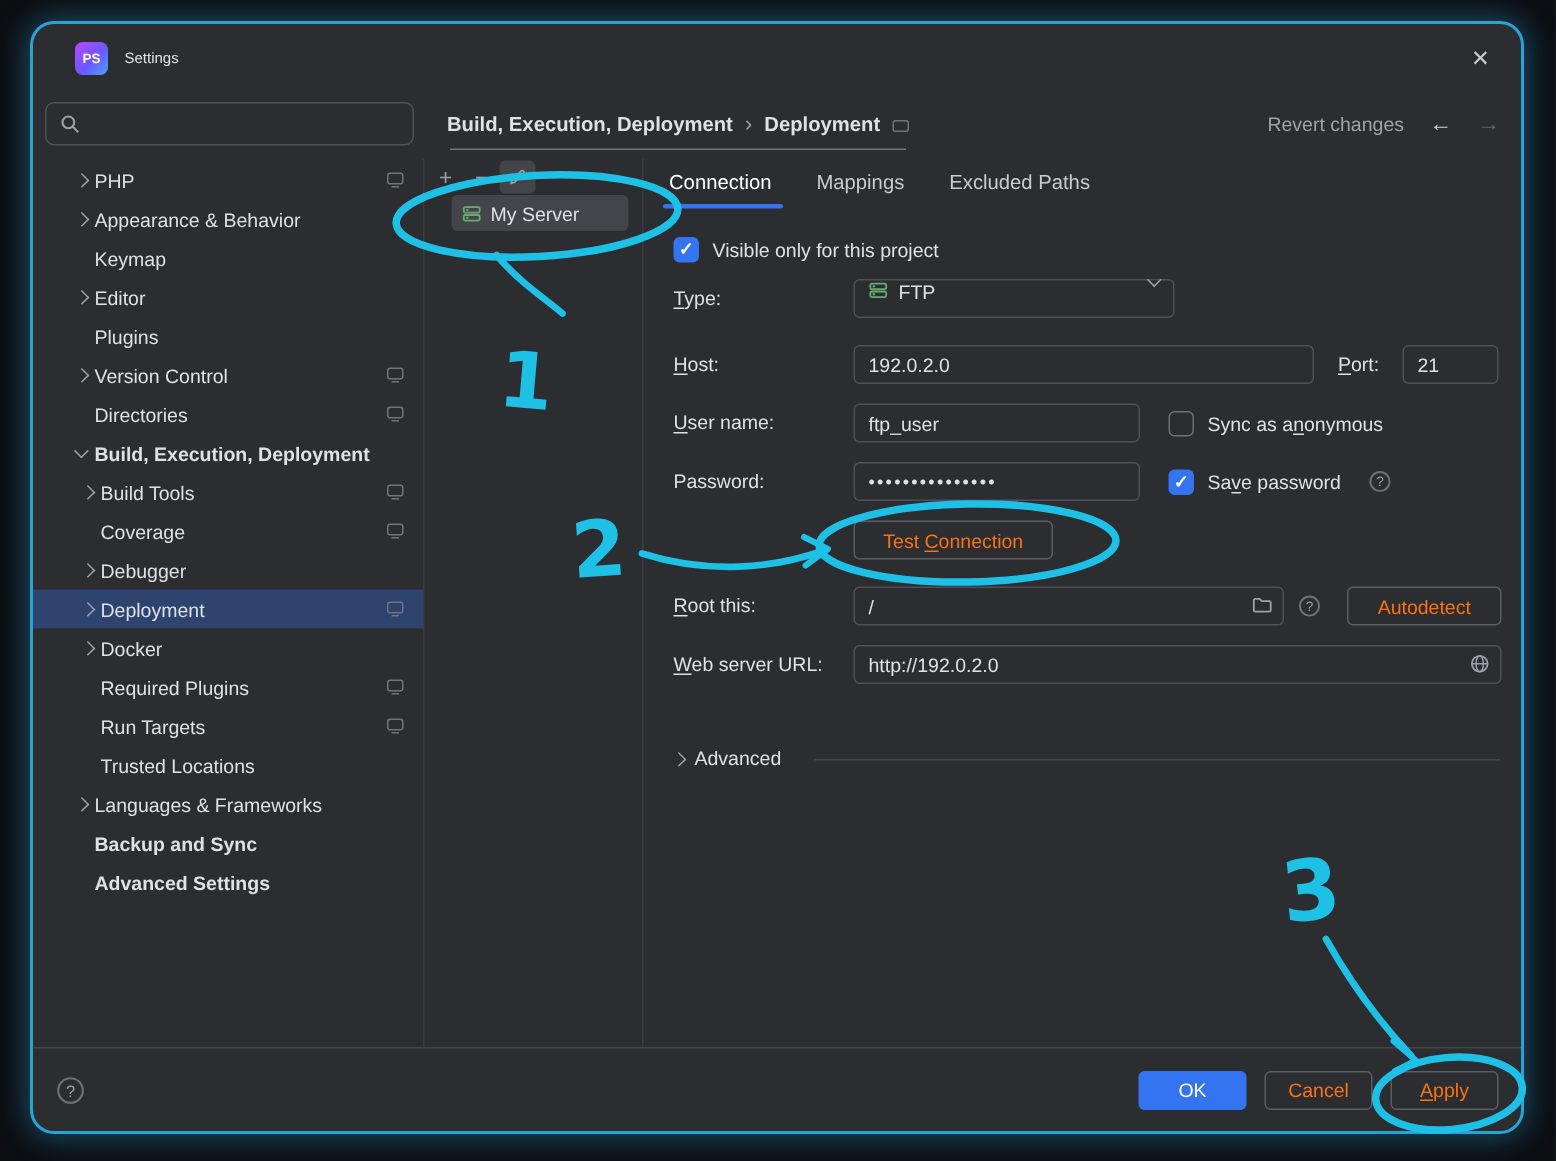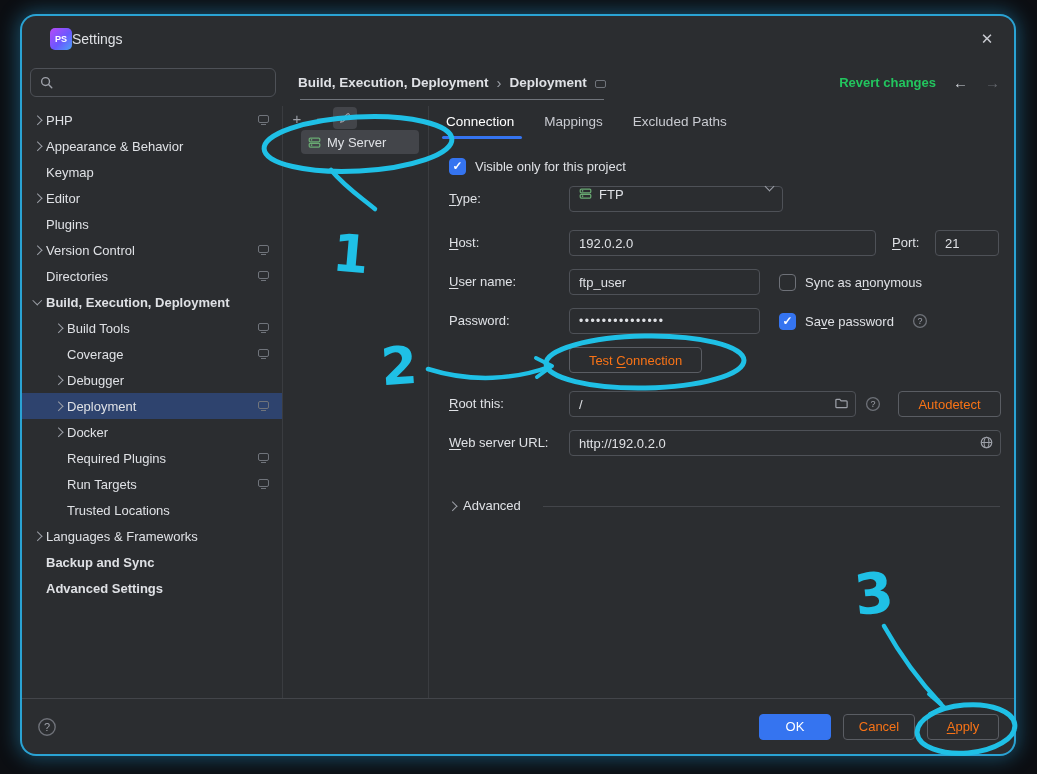--- a/index.html
+++ b/index.html
@@ -6,39 +6,39 @@
   body{margin:0;background:#07090c}
   .stage{position:relative;width:1037px;height:774px;background:#0c0e12;overflow:hidden;
          font-family:"Liberation Sans",sans-serif}
   .dlg{position:absolute;left:22px;top:16px;width:992px;height:738px;background:#2b2d30;
        border-radius:14px;box-shadow:0 0 0 2px #2aa3d4,0 0 20px 4px rgba(42,160,212,.45);
        color:#dfe1e5;font-size:13px;overflow:hidden}
   
   .titlebar{position:absolute;left:0;top:0;right:0;height:46px;display:flex;align-items:center;padding:0 16px 0 28px}
   .appicon{width:22px;height:22px;border-radius:5px;background:linear-gradient(135deg,#b74af7 0%,#6b57ff 55%,#4aa3f7 100%);
            display:flex;align-items:center;justify-content:center;font-weight:bold;font-size:9px;color:#fff}
-  .wtitle{font-size:14px}
+  .wtitle{margin-left:11px;font-size:10px}
   .wclose{margin-left:auto;color:#c9cbd1;font-size:15px;cursor:pointer;width:22px;text-align:center}
   
   .search{position:absolute;left:8px;top:52px;width:246px;height:29px;border:1px solid #4e5157;border-radius:6px;
           display:flex;align-items:center;gap:6px;padding:0 8px;background:#2b2d30}
   .search input{flex:1;background:transparent;border:0;outline:none;color:#dfe1e5;font:13px "Liberation Sans",sans-serif;min-width:0}
   
   .crumbs{position:absolute;left:276px;top:52px;height:29px;display:flex;align-items:center;gap:8px;font-weight:bold;font-size:13.5px}
   .crumbsep{color:#9da0a8;font-weight:normal;font-size:15px}
   .hdr-right{position:absolute;right:14px;top:52px;height:29px;display:flex;align-items:center;gap:17px}
-  .revert{color:#22c55e;font-weight:bold;cursor:pointer}
+  .revert{color:#a3a3a3;font-weight:normal;cursor:pointer}
   .navarrow{font-size:15px;cursor:pointer}
   .nav-back{color:#cfd2d8}.nav-fwd{color:#63666c}
   
   .vdiv1{position:absolute;left:260px;top:90px;bottom:56px;width:1px;background:#3a3c40}
   .vdiv2{position:absolute;left:406px;top:90px;bottom:56px;width:1px;background:#3a3c40}
   
   .tree{position:absolute;left:0;top:90px;width:260px;bottom:56px;padding-top:1px}
-  .row{height:26px;display:flex;align-items:center;padding-left:7px;position:relative;cursor:pointer;white-space:nowrap}
+  .row{height:26px;display:flex;align-items:center;padding-left:24px;position:relative;cursor:pointer;white-space:nowrap}
   .row.ind1{padding-left:28px}
   .row.sel{background:#2e436e}
   .row.b .lbl{font-weight:bold}
   .chev{width:17px;height:16px;position:relative;flex:0 0 17px}
   .chev.r::before{content:"";position:absolute;left:5px;top:4.5px;width:5.5px;height:5.5px;
     border-right:1.4px solid #9da0a8;border-bottom:1.4px solid #9da0a8;transform:rotate(-45deg)}
   .chev.d::before{content:"";position:absolute;left:4.5px;top:3px;width:5.5px;height:5.5px;
     border-right:1.4px solid #9da0a8;border-bottom:1.4px solid #9da0a8;transform:rotate(45deg)}
   .mon{position:absolute;right:13px;top:8px;width:11px;height:8px;border:1.2px solid #70747b;border-radius:2px}
   .mon::after{content:"";position:absolute;left:2px;right:2px;bottom:-3.4px;height:1.2px;background:#70747b}

